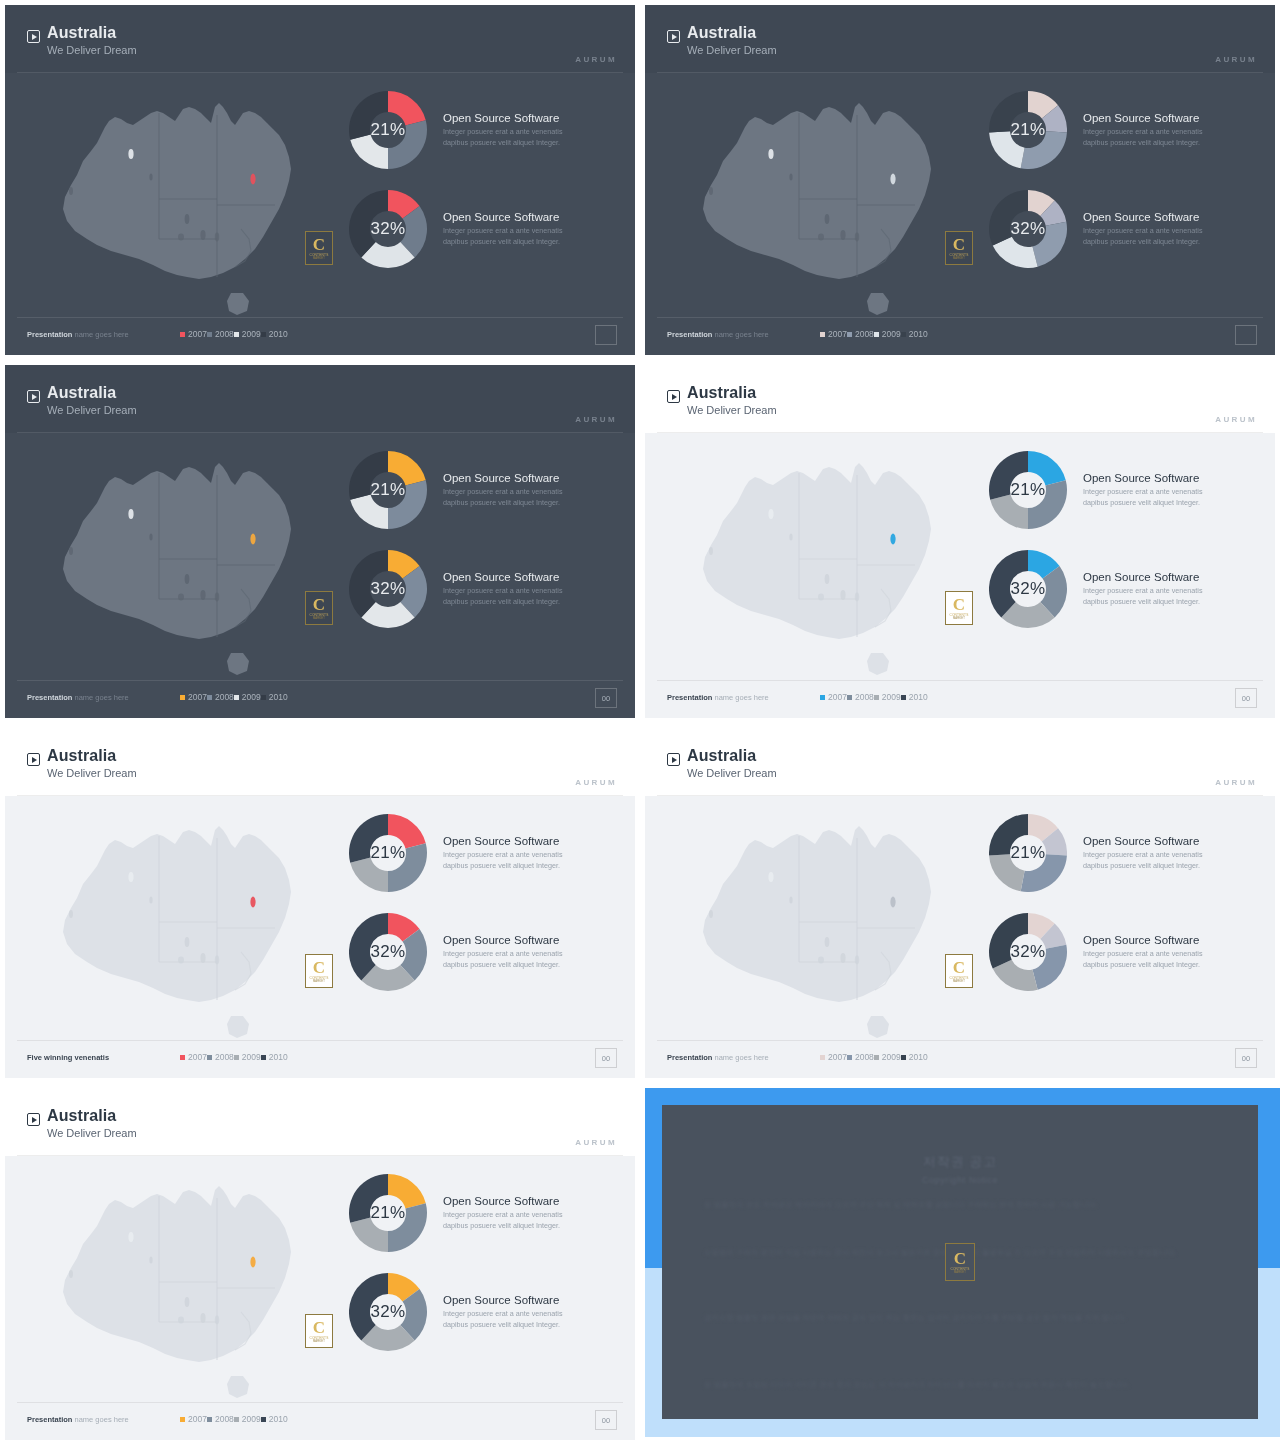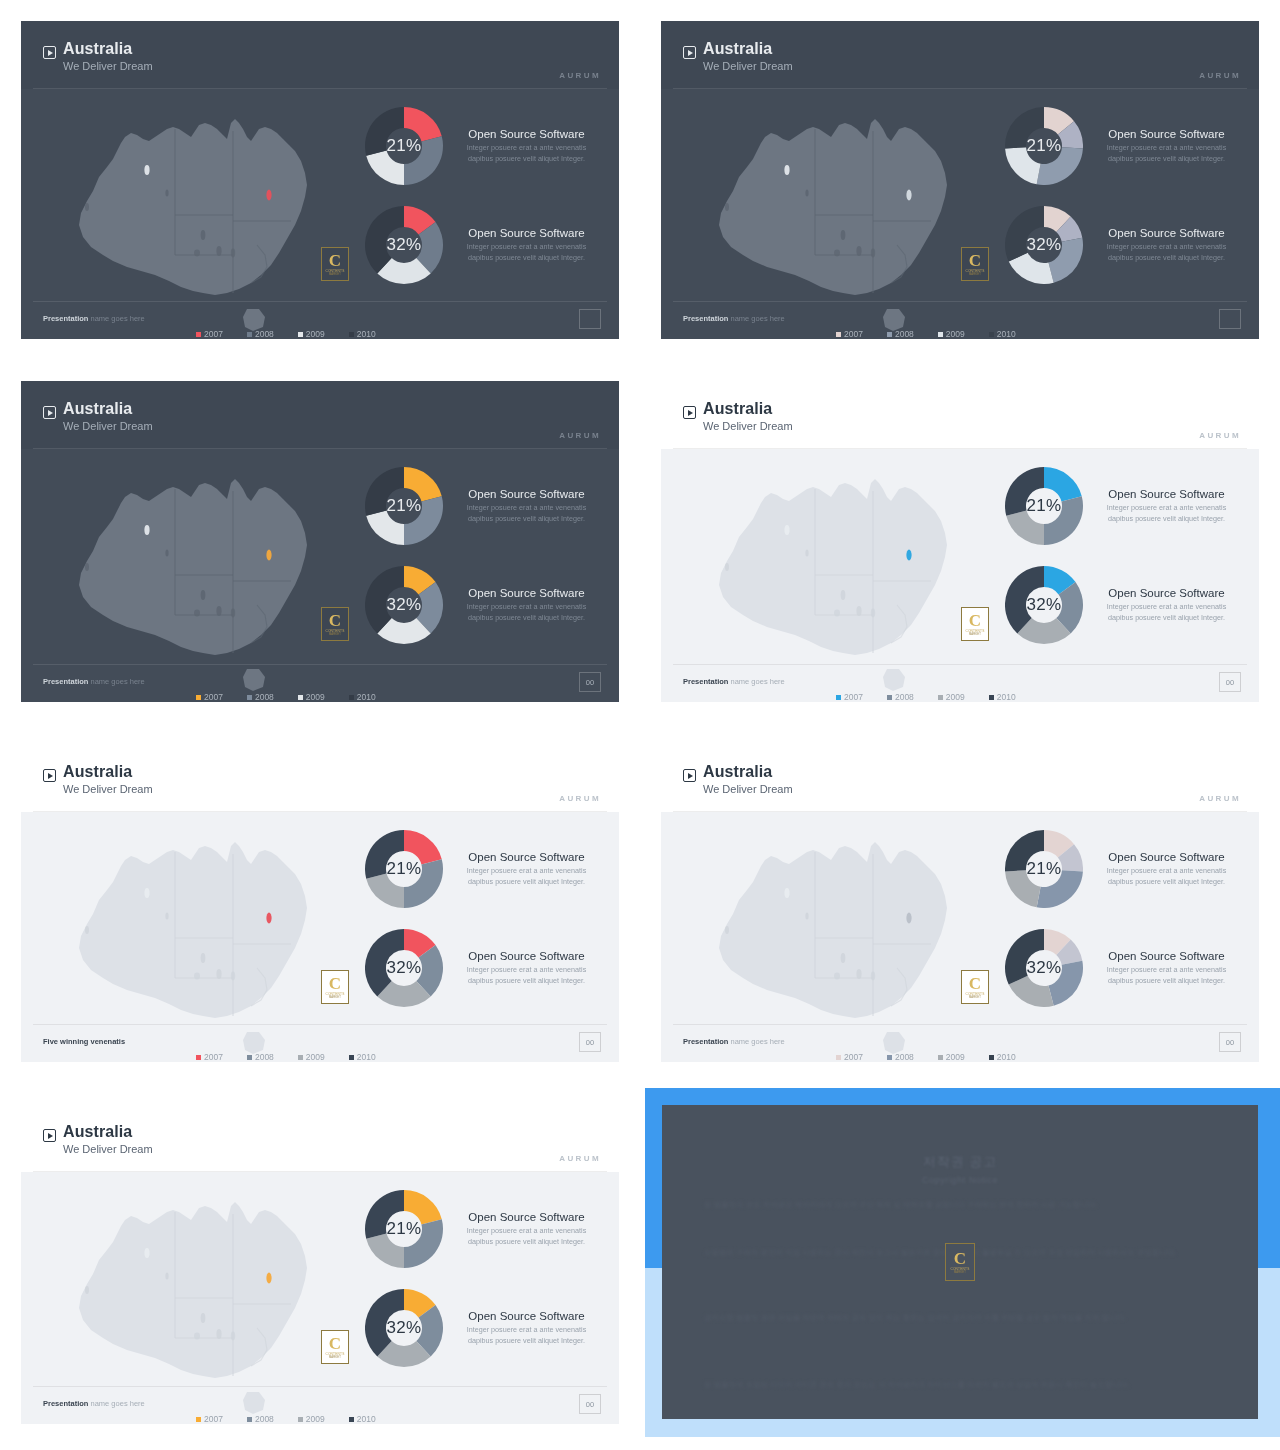--- a/index.html
+++ b/index.html
@@ -9,21 +9,21 @@
     font-family: "Liberation Sans", sans-serif;
     overflow: hidden;
   }
   #grid {
     width: 1280px; height: 1450px;
     display: grid;
     grid-template-columns: 640px 640px;
     grid-template-rows: 360px 363px 360px 362px;
     background: #ffffff;
   }
-  .slide-cell { position: relative; padding: 21px; text-align: center; }
+  .slide-cell { position: relative; padding: 5px; }
   .slide {
     position: relative;
     width: 100%; height: 100%;
     overflow: hidden;
   }
   
   .hdr {
     position: absolute; left: 0; top: 0; right: 0; height: 68px;
   }
   .hdr-rule { position: absolute; left: 12px; right: 12px; bottom: 0; height: 1px; }
@@ -82,21 +82,21 @@
   }
   .txt-block { margin-left: 16px; width: 135px; }
   .txt-title { font-size: 11.5px; font-weight: normal; margin-bottom: 3px; }
   .txt-body { font-size: 7.2px; line-height: 1.45; }
   
   .ftr { position: absolute; left: 0; right: 0; bottom: 0; height: 38px; }
   .ftr-rule { position: absolute; left: 12px; right: 12px; top: 0; height: 1px; }
   .ftr-left { position: absolute; left: 22px; top: 13px; font-size: 7.5px; }
   .ftr-left b { font-weight: bold; }
   .ftr-left span { font-weight: normal; }
-  .legend { position: absolute; left: 175px; top: 28px; display: flex; gap: 24px; }
+  .legend { position: absolute; left: 175px; top: 12px; display: flex; }
   .legend-item { display: flex; align-items: center; font-size: 8.5px; }
   .legend-sw { width: 5px; height: 5px; margin-right: 3px; }
   .pagebox {
     position: absolute; right: 18px; top: 8px;
     width: 22px; height: 20px;
     border: 1px solid rgba(255,255,255,.22);
     display: flex; align-items: center; justify-content: center;
     font-size: 7.5px;
   }
   

